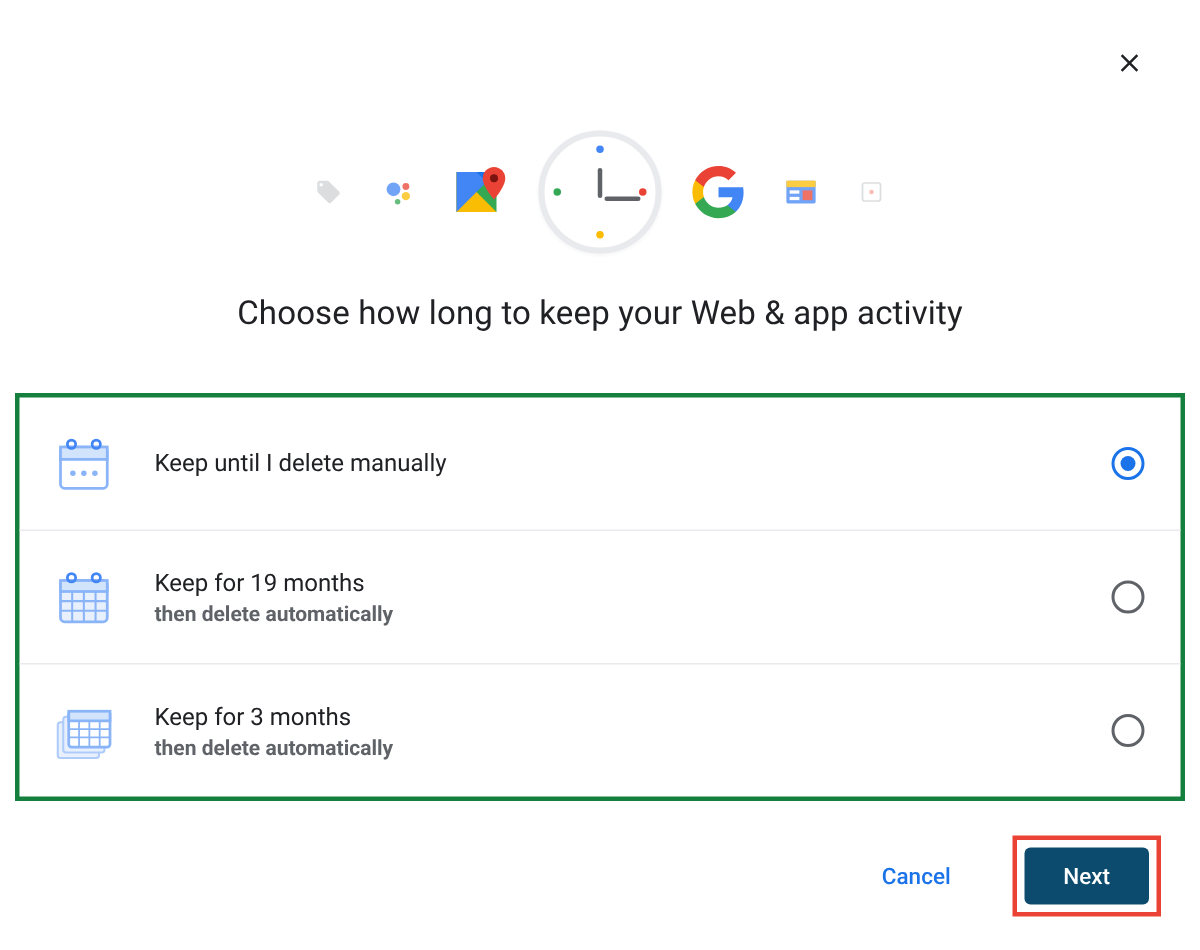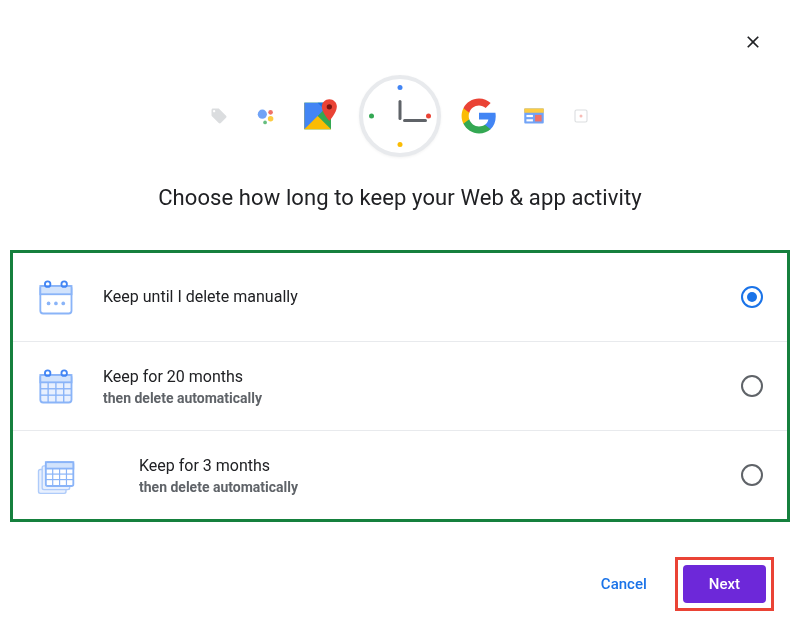--- a/index.html
+++ b/index.html
@@ -12,21 +12,21 @@
       background: #fff;
       width: 800px;
       height: 633px;
       position: relative;
       overflow: hidden;
     }
     .dialog {
       width: 100%;
       height: 100%;
       position: relative;
-      padding-top: 20px;
+      padding-top: 32px;
     }
     .close-btn {
       position: absolute;
       top: 30px;
       right: 35px;
       width: 24px;
       height: 24px;
       cursor: pointer;
       display: flex;
       align-items: center;
@@ -130,21 +130,20 @@
     .option-row {
       display: flex;
       align-items: center;
       padding: 22px 24px 22px 20px;
       border-bottom: 1px solid #e8eaed;
       cursor: pointer;
       min-height: 88px;
     }
     .option-row:last-child {
       border-bottom: none;
-      gap: 36px;
     }
     .option-icon {
       width: 44px;
       height: 44px;
       flex-shrink: 0;
       margin-right: 26px;
       display: flex;
       align-items: center;
       justify-content: center;
     }
@@ -186,36 +185,36 @@
       top: 50%;
       left: 50%;
       transform: translate(-50%, -50%);
     }
     .footer {
       position: absolute;
       bottom: 22px;
       right: 26px;
       display: flex;
       align-items: center;
-      gap: 0;
+      gap: 13px;
     }
     .cancel-btn {
       color: #1a73e8;
       font-size: 15px;
       font-weight: 500;
       padding: 10px 18px;
       cursor: pointer;
       margin-right: 10px;
     }
     .next-wrap {
       border: 3px solid #ea4335;
       padding: 5px;
     }
     .next-btn {
-      background: #6d28d9;
+      background: #0c4a6e;
       color: #fff;
       font-size: 15px;
       font-weight: 500;
       padding: 10px 26px;
       border-radius: 4px;
       cursor: pointer;
     }
   </style>
 </head>
 <body>
@@ -317,21 +316,21 @@
           <circle cx="16" cy="10" r="3" fill="none" stroke="#4285f4" stroke-width="2"></circle>
           <circle cx="34" cy="10" r="3" fill="none" stroke="#4285f4" stroke-width="2"></circle>
           <line x1="8" y1="27" x2="42" y2="27" stroke="#8ab4f8" stroke-width="1.5"></line>
           <line x1="8" y1="34" x2="42" y2="34" stroke="#8ab4f8" stroke-width="1.5"></line>
           <line x1="16.5" y1="20" x2="16.5" y2="42" stroke="#8ab4f8" stroke-width="1.5"></line>
           <line x1="25" y1="20" x2="25" y2="42" stroke="#8ab4f8" stroke-width="1.5"></line>
           <line x1="33.5" y1="20" x2="33.5" y2="42" stroke="#8ab4f8" stroke-width="1.5"></line>
         </svg>
       </div>
       <div class="option-text">
-        <div class="option-title">Keep for 20 months</div>
+        <div class="option-title">Keep for 19 months</div>
         <div class="option-sub">then delete automatically</div>
       </div>
       <div class="radio unchecked"></div>
     </div>
 
     <div class="option-row">
       <div class="option-icon">
         <svg viewBox="0 0 48 48" width="44" height="44">
           <rect x="6" y="18" width="30" height="26" rx="2" fill="#e8f0fe" stroke="#aecbfa" stroke-width="1.5"></rect>
           <rect x="10" y="14" width="30" height="26" rx="2" fill="#e8f0fe" stroke="#aecbfa" stroke-width="1.5"></rect>

